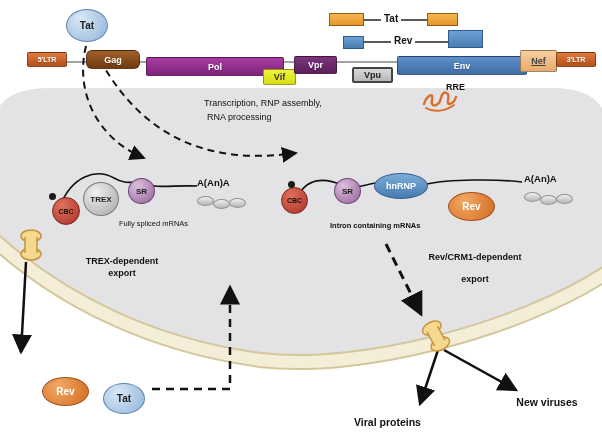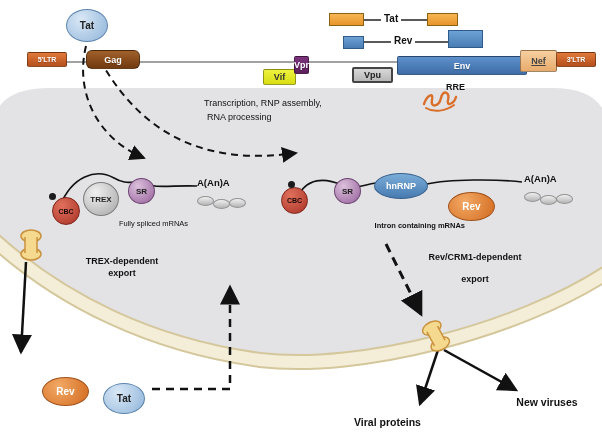--- a/index.html
+++ b/index.html
@@ -8,21 +8,21 @@
   svg.layer { position:absolute; left:0; top:0; }
 
   
   .seg { position:absolute; display:flex; align-items:center; justify-content:center;
          color:#fff; font-weight:bold; font-size:9px; border-radius:2px;
          border:1px solid rgba(0,0,0,.35); text-shadow:0 1px 1px rgba(0,0,0,.25); }
   #seg-5ltr { left:27px;  top:52px; width:40px; height:15px; background:linear-gradient(#e07a3a,#b54f1d); font-size:7px; }
   #seg-gag  { left:86px;  top:50px; width:54px; height:19px; background:linear-gradient(#a0602a,#713a10);border-radius:6px; }
   #seg-pol  { left:146px; top:57px; width:138px; height:19px; background:linear-gradient(#a93ba3,#7c2478); }
   #seg-vif  { left:263px; top:41px; width:33px; height:16px; background:linear-gradient(#eef23f,#d8dd12); color:#333; text-shadow:none;margin-top:28px; }
-  #seg-vpr  { left:294px; top:56px; width:15px; height:18px; background:linear-gradient(#7c347c,#5c1f5c); }
+  #seg-vpr  { left:294px; top:56px; width:43px; height:18px; background:linear-gradient(#7c347c,#5c1f5c); }
   #seg-vpu  { left:352px; top:67px; width:41px; height:16px; background:linear-gradient(#d8d8d8,#b8b8b8); color:#222; text-shadow:none; border:2px solid #444; }
   #seg-env  { left:397px; top:56px; width:130px; height:19px; background:linear-gradient(#5e90cc,#3f6da6); }
   #seg-nef  { left:520px; top:50px; width:37px; height:22px; background:linear-gradient(#f6d0a0,#e8ab6d); color:#444; text-shadow:none;text-decoration:underline; }
   #seg-3ltr { left:556px; top:52px; width:40px; height:15px; background:linear-gradient(#e07a3a,#b54f1d); font-size:7px; }
 
   
   .sp-box { position:absolute; border:1px solid #8a6210; }
   #sp-o1 { left:329px; top:13px; width:35px; height:13px; background:linear-gradient(#f6b654,#e8952a); }
   #sp-o2 { left:427px; top:13px; width:31px; height:13px; background:linear-gradient(#f6b654,#e8952a); }
   #sp-b1 { left:343px; top:36px; width:21px; height:13px; background:linear-gradient(#6da2d6,#4a7db3); border-color:#2f5b8a; }
@@ -53,21 +53,21 @@
           background:linear-gradient(#f0f0f0,#b5b5b5); border:1px solid #949494; }
 
   
   .lbl { position:absolute; color:#111; }
   #polya-1 { left:197px; top:177px; font-size:9.5px; font-weight:bold; }
   #polya-2 { left:524px; top:173px; font-size:9.5px; font-weight:bold; }
   #lbl-rre { left:446px; top:82px; font-size:9px; font-weight:bold; }
   #proc-1  { left:204px; top:98px;  font-size:9px; }
   #proc-2  { left:207px; top:112px; font-size:9px; }
   #cap-left  { left:96px;  top:219px; width:115px; text-align:center; font-size:7.5px; font-weight:normal; }
-  #cap-right { left:330px; top:221px; width:135px; text-align:right; font-size:7.5px; font-weight:bold; }
+  #cap-right { left:330px; top:221px; width:135px; text-align:left; font-size:7.5px; font-weight:bold; }
   .exp { position:absolute; text-align:center; font-size:9px; font-weight:bold; color:#111; }
   #exp-trex-1 { left:62px;  top:256px; width:120px; }
   #exp-trex-2 { left:62px;  top:268px; width:120px; }
   #exp-rev-1  { left:405px; top:252px; width:140px; }
   #exp-rev-2  { left:405px; top:274px; width:140px; }
   #lbl-viral { left:340px; top:416px; width:95px; text-align:center; font-size:10.5px; font-weight:bold; }
   #lbl-new   { left:501px; top:396px; width:92px; text-align:center; font-size:10.5px; font-weight:bold; }
 </style>
 </head>
 <body>
@@ -122,20 +122,21 @@
       <rect x="-6" y="-8" width="12" height="16" fill="#f5d98e"></rect>
       <line x1="-6" y1="-8" x2="-6" y2="8" stroke="#c8923e" stroke-width="1.5"></line>
       <line x1="6" y1="-8" x2="6" y2="8" stroke="#c8923e" stroke-width="1.5"></line>
     </g>
   </svg>
 
   <div class="ell" id="tat-top">Tat</div>
 
   <div class="seg" id="seg-5ltr">5'LTR</div>
   <div class="seg" id="seg-gag">Gag</div>
+  <div class="seg" id="seg-pol">Pol</div>
   <div class="seg" id="seg-vif">Vif</div>
   <div class="seg" id="seg-vpr">Vpr</div>
   <div class="seg" id="seg-vpu">Vpu</div>
   <div class="seg" id="seg-env">Env</div>
   <div class="seg" id="seg-nef">Nef</div>
   <div class="seg" id="seg-3ltr">3'LTR</div>
 
   <div class="sp-box" id="sp-o1"></div>
   <div class="sp-box" id="sp-o2"></div>
   <div class="sp-box" id="sp-b1"></div>

